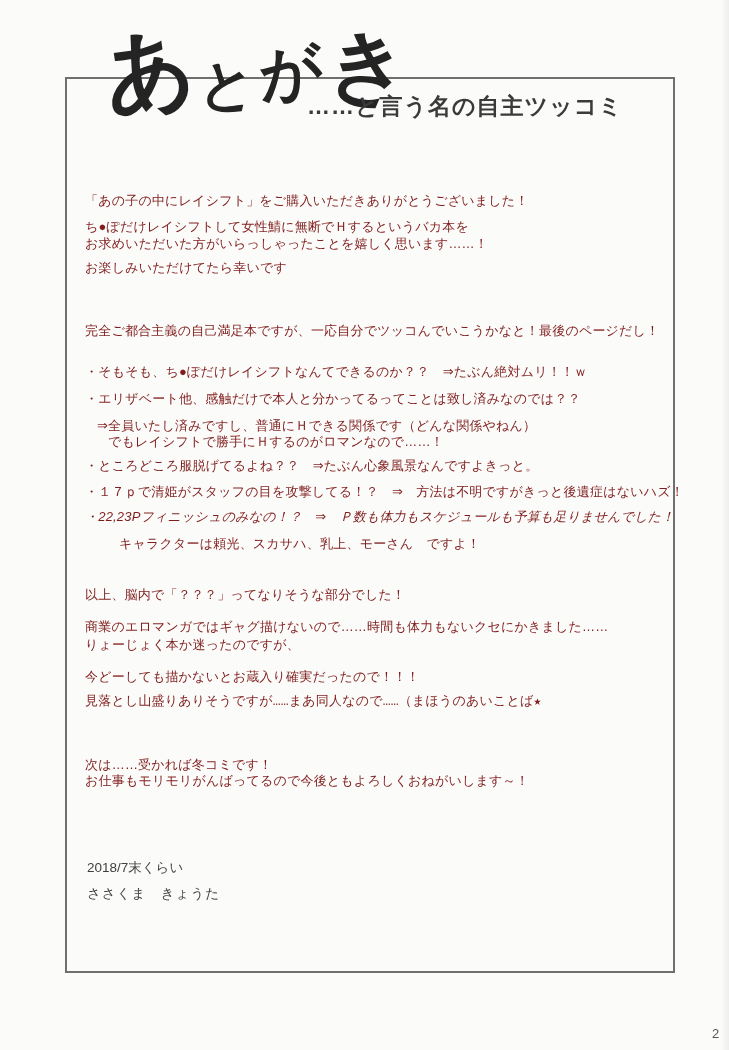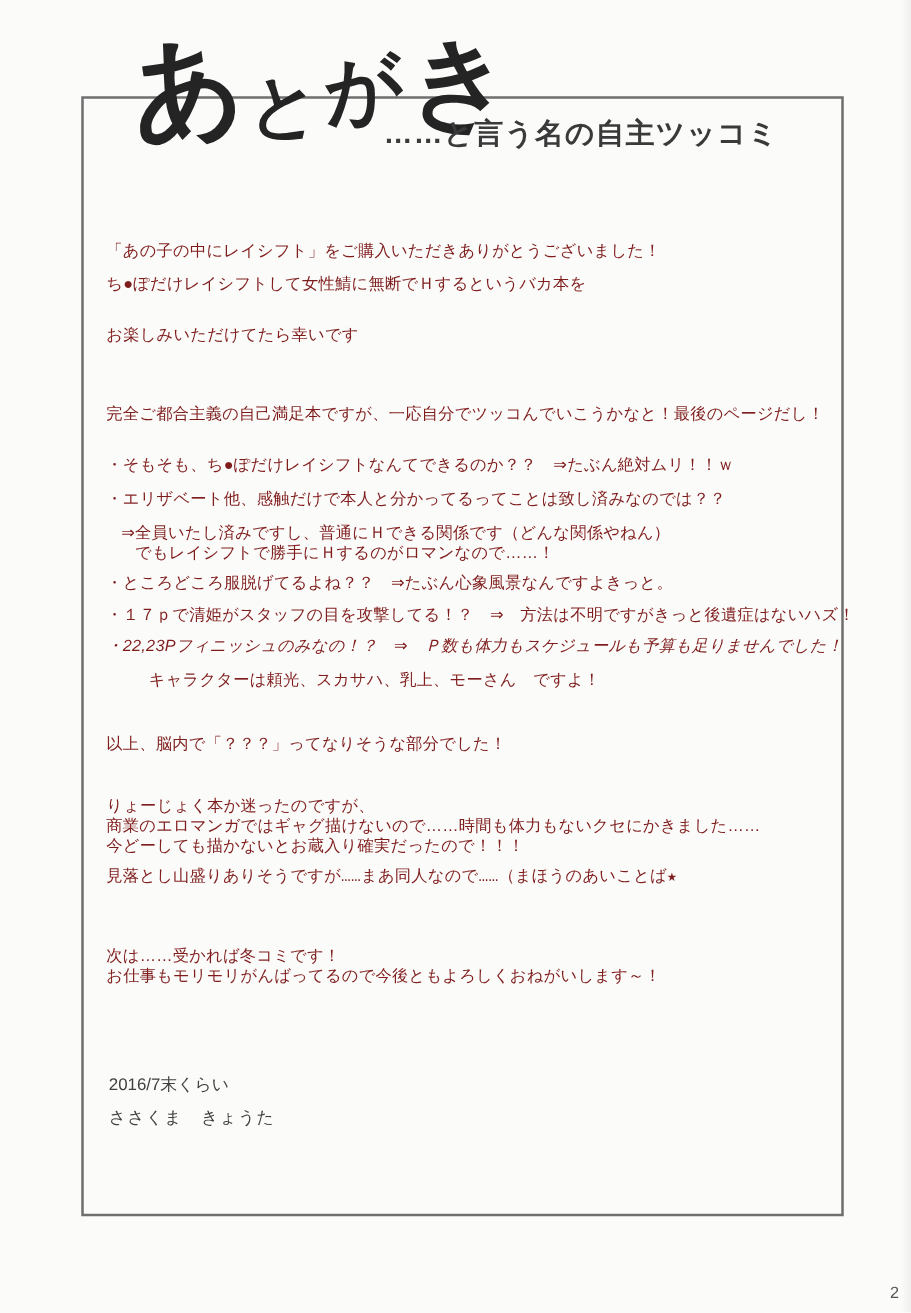--- a/index.html
+++ b/index.html
@@ -91,42 +91,43 @@
       <span>あ</span>
       <span>と</span>
       <span>が</span>
       <span>き</span>
     </div>
 
   <div class="subtitle">……と言う名の自主ツッコミ</div>
 
   <div class="tline" style="top:193px;">「あの子の中にレイシフト」をご購入いただきありがとうございました！</div>
   <div class="tline" style="top:219px;">ち●ぽだけレイシフトして女性鯖に無断でＨするというバカ本を</div>
+  <div class="tline" style="top:236px;">お求めいただいた方がいらっしゃったことを嬉しく思います……！</div>
   <div class="tline" style="top:260px;">お楽しみいただけてたら幸いです</div>
 
   <div class="tline" style="top:323px;">完全ご都合主義の自己満足本ですが、一応自分でツッコんでいこうかなと！最後のページだし！</div>
 
   <div class="tline" style="top:364px;">・そもそも、ち●ぽだけレイシフトなんてできるのか？？　⇒たぶん絶対ムリ！！ｗ</div>
   <div class="tline" style="top:391px;">・エリザベート他、感触だけで本人と分かってるってことは致し済みなのでは？？</div>
   <div class="tline" style="top:418px; left:97px;">⇒全員いたし済みですし、普通にＨできる関係です（どんな関係やねん）</div>
   <div class="tline" style="top:434px; left:108px;">でもレイシフトで勝手にＨするのがロマンなので……！</div>
   <div class="tline" style="top:458px;">・ところどころ服脱げてるよね？？　⇒たぶん心象風景なんですよきっと。</div>
   <div class="tline" style="top:484px;">・１７ｐで清姫がスタッフの目を攻撃してる！？　⇒　方法は不明ですがきっと後遺症はないハズ！</div>
   <div class="tline" style="top:509px;font-style:italic;">・22,23Pフィニッシュのみなの！？　⇒　Ｐ数も体力もスケジュールも予算も足りませんでした！</div>
   <div class="tline" style="top:536px; left:95px;margin-left:24px;">キャラクターは頼光、スカサハ、乳上、モーさん　ですよ！</div>
 
   <div class="tline" style="top:637px;">りょーじょく本か迷ったのですが、</div>
 
   <div class="tline" style="top:587px;">以上、脳内で「？？？」ってなりそうな部分でした！</div>
-  <div class="tline" style="top:653px;">商業のエロマンガではギャグ描けないので……時間も体力もないクセにかきました……</div>
+  <div class="tline" style="top:619px;">商業のエロマンガではギャグ描けないので……時間も体力もないクセにかきました……</div>
   <div class="tline" style="top:669px;">今どーしても描かないとお蔵入り確実だったので！！！</div>
 
   <div class="tline" style="top:694px;font-family:Liberation Mono, monospace;">見落とし山盛りありそうですが……まあ同人なので……（まほうのあいことば★</div>
 
   <div class="tline" style="top:757px;">次は……受かれば冬コミです！</div>
   <div class="tline" style="top:773px;">お仕事もモリモリがんばってるので今後ともよろしくおねがいします～！</div>
 
-  <div class="footer-date">2016/7末くらい</div>
+  <div class="footer-date">2018/7末くらい</div>
   <div class="footer-author">ささくま　きょうた</div>
 
   <div class="page-number">2</div>
 
 </div>
 
 </body></html>

